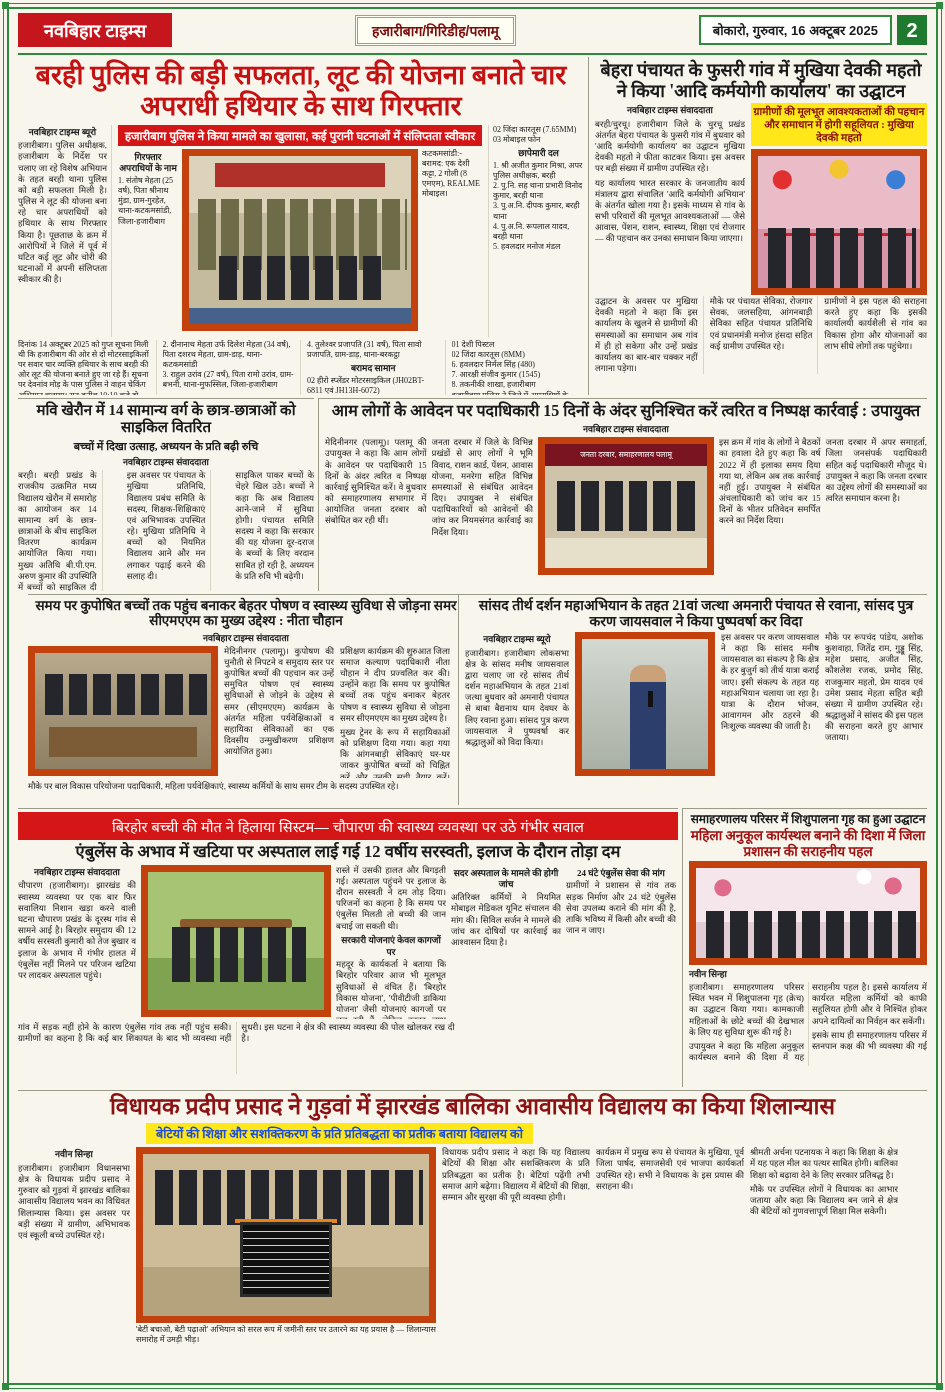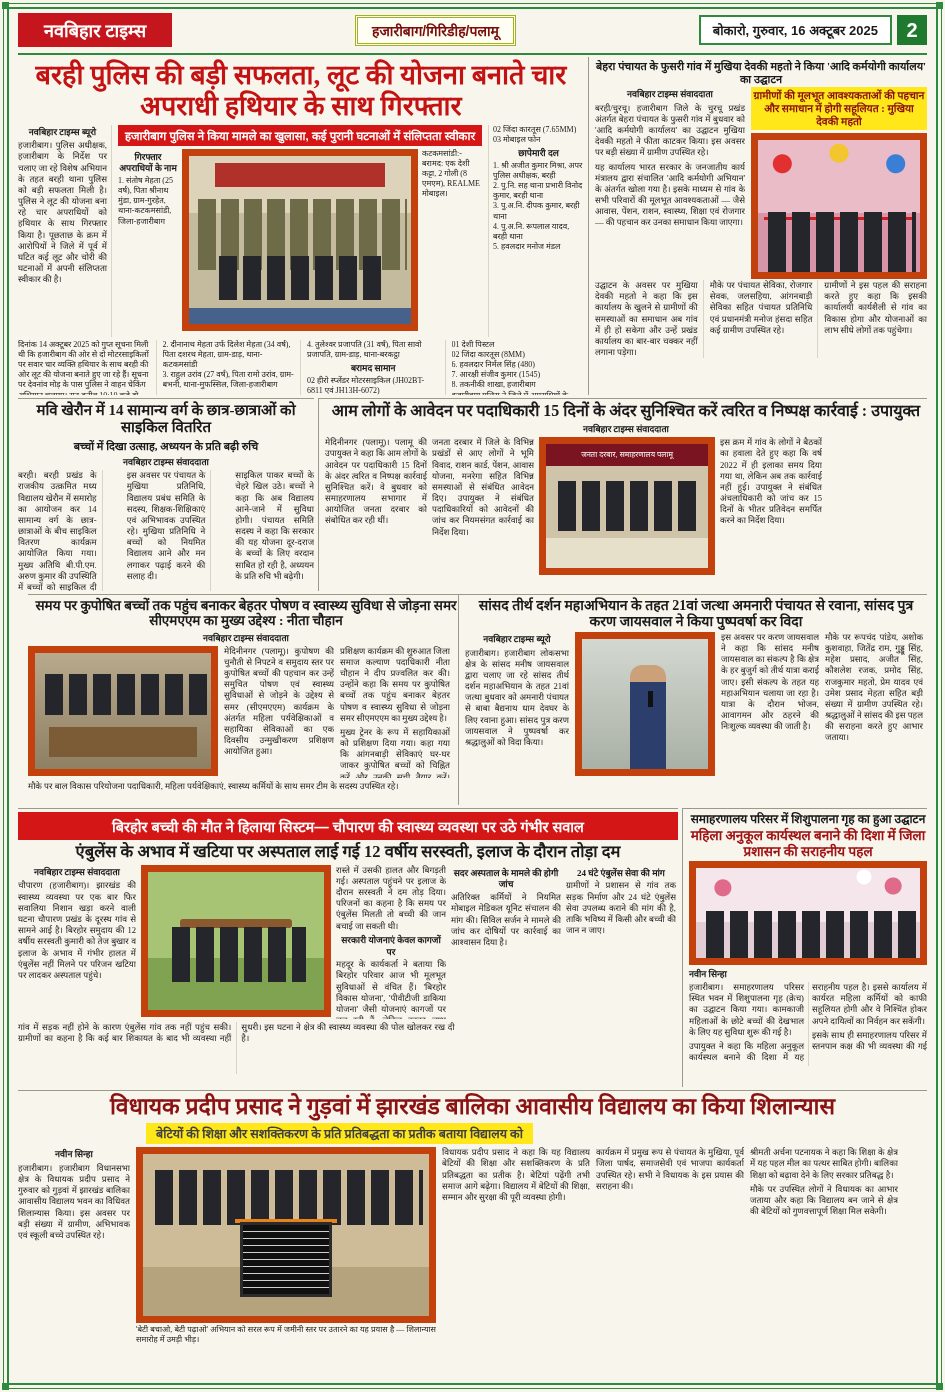--- a/index.html
+++ b/index.html
@@ -95,21 +95,21 @@
   .a1-redbar{background:#d51616;color:#fff;font-weight:bold;font-size:11.5px;text-align:center;padding:3px 2px;font-family:"Liberation Sans",sans-serif;}
   .a1-main{display:flex;gap:6px;margin-top:3px;height:212px;}
   .a1-colL{width:96px;overflow:hidden;border-right:1px solid #d8d5c6;padding-right:4px;}
   .a1-mid{width:364px;}
   .a1-midrow{display:flex;gap:4px;margin-top:3px;}
   .a1-mini{width:60px;overflow:hidden;height:182px;}
   .a1-colR{width:98px;overflow:hidden;border-left:1px solid #d8d5c6;padding-left:4px;}
   .a1-bottom{display:flex;gap:6px;margin-top:3px;height:56px;}
   .a1-bottom .col{flex:1;}
 
-  .a2-headline{font-size:11px;}
+  .a2-headline{font-size:18px;}
   .a2-row1{display:flex;gap:6px;margin-top:2px;height:190px;}
   .a2-colA{width:150px;overflow:hidden;}
   .a2-colB{flex:1;}
   .a2-sub{background:#ffe71a;color:#8a1010;font-weight:bold;font-size:10.5px;text-align:center;padding:2px;line-height:1.25;}
   .a2-row2{display:flex;gap:6px;margin-top:3px;height:78px;}
   .a2-row2 .col{flex:1;}
 
   .a3-headline{font-size:15px;}
   .a3-sub{font-size:11px;font-weight:bold;text-align:center;margin:2px 0;}
   .a3-cols{height:122px;margin-top:2px;}
@@ -122,34 +122,34 @@
   .a5-headline{font-size:13.5px;}
   .a5-row{display:flex;gap:6px;margin-top:2px;height:132px;}
   .a5-col{width:110px;overflow:hidden;}
   .a5-foot{margin-top:3px;height:24px;overflow:hidden;}
 
   .a6-headline{font-size:14px;}
   .a6-row{display:flex;gap:6px;margin-top:2px;height:146px;}
   .a6-colA{width:104px;overflow:hidden;}
   .a6-colB{width:98px;overflow:hidden;}
 
-  .a7-band{background:#d51616;color:#fff;font-weight:bold;font-size:14.5px;text-align:center;padding:4px 6px;font-family:"Liberation Sans",sans-serif;}
+  .a7-band{background:#d51616;color:#fff;font-weight:normal;font-size:14.5px;text-align:center;padding:4px 6px;font-family:"Liberation Sans",sans-serif;}
   .a7-headline{font-size:16.5px;margin-top:3px;}
   .a7-row{display:flex;gap:5px;margin-top:3px;height:154px;}
   .a7-colA{width:118px;overflow:hidden;}
   .a7-col{width:110px;overflow:hidden;}
   .a7-foot{margin-top:3px;height:52px;column-count:3;column-gap:10px;column-rule:1px solid #d8d5c6;overflow:hidden;}
 
   .a8-kicker{font-size:12px;font-weight:bold;text-align:center;line-height:1.2;}
   .a8-headline{font-size:13.5px;color:#a01212;margin:2px 0;}
   .a8-text{margin-top:2px;height:84px;column-count:2;column-gap:8px;column-rule:1px solid #d8d5c6;overflow:hidden;}
 
   .a9-headline{font-size:23px;color:#8b1212;}
   .a9-subrow{margin:3px 0 3px 128px;}
-  .a9-sub{display:inline-block;background:#ffe71a;color:#404040;font-weight:bold;font-size:12.5px;padding:2px 10px;}
+  .a9-sub{display:inline-block;background:#ffe71a;color:#1d4ed8;font-weight:bold;font-size:12.5px;padding:2px 10px;}
   .a9-row{display:flex;gap:6px;height:224px;}
   .a9-colA{width:112px;overflow:hidden;}
   .a9-photo-wrap{width:300px;flex:none;}
   .a9-note{font-size:8px;line-height:1.25;margin-top:2px;overflow:hidden;height:30px;text-align:justify;}
   .a9-col{width:148px;overflow:hidden;}
 </style>
 </head>
 <body>
 
 <div class="sheet">
@@ -288,20 +288,23 @@
           <p>जनता दरबार में जिले के विभिन्न प्रखंडों से आए लोगों ने भूमि विवाद, राशन कार्ड, पेंशन, आवास योजना, मनरेगा सहित विभिन्न समस्याओं से संबंधित आवेदन दिए। उपायुक्त ने संबंधित पदाधिकारियों को आवेदनों की जांच कर नियमसंगत कार्रवाई का निर्देश दिया।</p>
         </div>
       <div class="photo photo4" style="width:176px;height:138px;">
         <div class="p4-banner">जनता दरबार, समाहरणालय पलामू</div>
         <div class="stripes-dark p4-people"></div>
         <div class="p4-table"></div>
       </div>
       <div class="a4-col">
           <p>इस क्रम में गांव के लोगों ने बैठकों का हवाला देते हुए कहा कि वर्ष 2022 में ही इलाका समय दिया गया था, लेकिन अब तक कार्रवाई नहीं हुई। उपायुक्त ने संबंधित अंचलाधिकारी को जांच कर 15 दिनों के भीतर प्रतिवेदन समर्पित करने का निर्देश दिया।</p>
         </div>
+      <div class="a4-col">
+          <p>जनता दरबार में अपर समाहर्ता, जिला जनसंपर्क पदाधिकारी सहित कई पदाधिकारी मौजूद थे। उपायुक्त ने कहा कि जनता दरबार का उद्देश्य लोगों की समस्याओं का त्वरित समाधान करना है।</p>
+        </div>
     </div>
   </div>
 
   <div class="sec hline" id="a5">
     <div class="hl a5-headline">समय पर कुपोषित बच्चों तक पहुंच बनाकर बेहतर पोषण व स्वास्थ्य सुविधा से जोड़ना समर सीएमएएम का मुख्य उद्देश्य : नीता चौहान</div>
     <div class="byline">नवबिहार टाइम्स संवाददाता</div>
     <div class="a5-row txt">
       <div class="photo photo5" style="width:190px;height:130px;">
         <div class="stripes-dark p5-people"></div>
         <div class="p5-table"></div>

